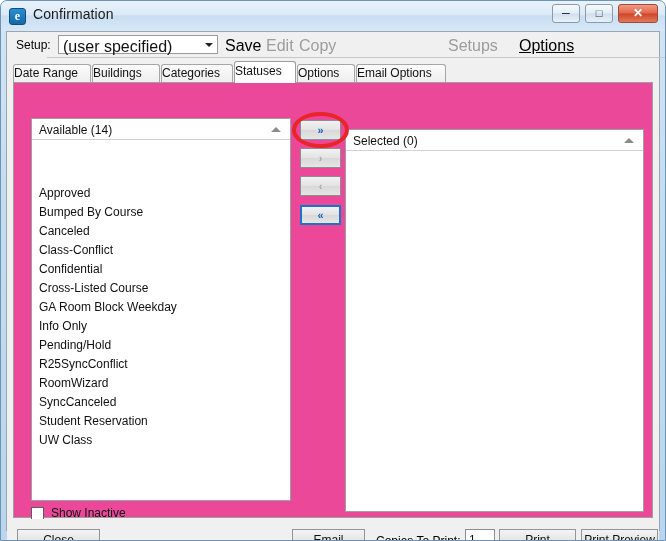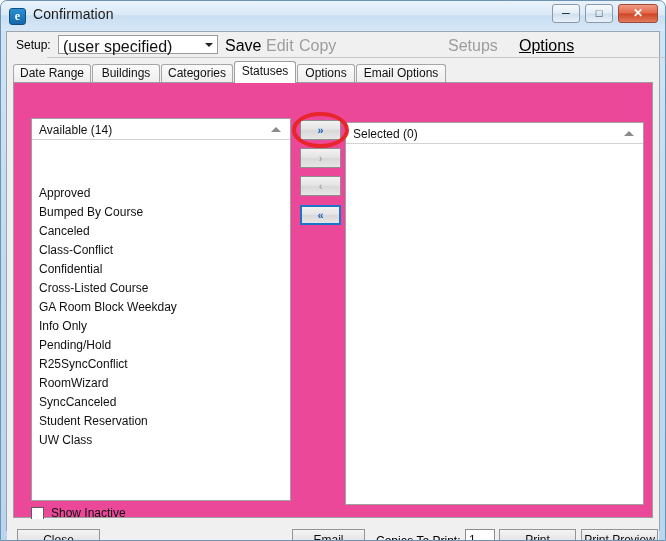--- a/index.html
+++ b/index.html
@@ -138,21 +138,20 @@
   .tab {
     position: absolute; top: 3px;
     height: 19px;
     box-sizing: border-box;
     border: 1px solid #a6a6a6;
     border-bottom: none;
     border-radius: 3px 3px 0 0;
     background: linear-gradient(to bottom, #fbfbfb 0%, #ededed 100%);
     font-size: 12px;
     line-height: 17px;
-    text-align: center;
     color: #111;
   }
   .tab.active {
     top: 0; height: 22px;
     line-height: 19px;
     background: #ffffff;
     border-color: #9e9e9e;
     z-index: 5;
   }
   #tabpanel {
@@ -164,21 +163,21 @@
   }
 
   
   .listbox {
     position: absolute;
     background: #ffffff;
     border: 1px solid #a0a0a0;
     box-sizing: border-box;
   }
   #list-available { left: 17px; top: 35px; width: 260px; height: 383px; }
-  #list-selected  { left: 331px; top: 39px; width: 299px; height: 383px; padding-left: 8px; }
+  #list-selected  { left: 331px; top: 46px; width: 299px; height: 383px; padding-left: 8px; }
   .lb-header {
     position: absolute; left: 0; top: 0;
     width: 100%; height: 21px;
     border-bottom: 1px solid #d2d2d2;
     box-sizing: border-box;
   }
   .lb-header .ttl {
     position: absolute; left: 7px; top: 4px;
     font-size: 12px; color: #111;
   }

